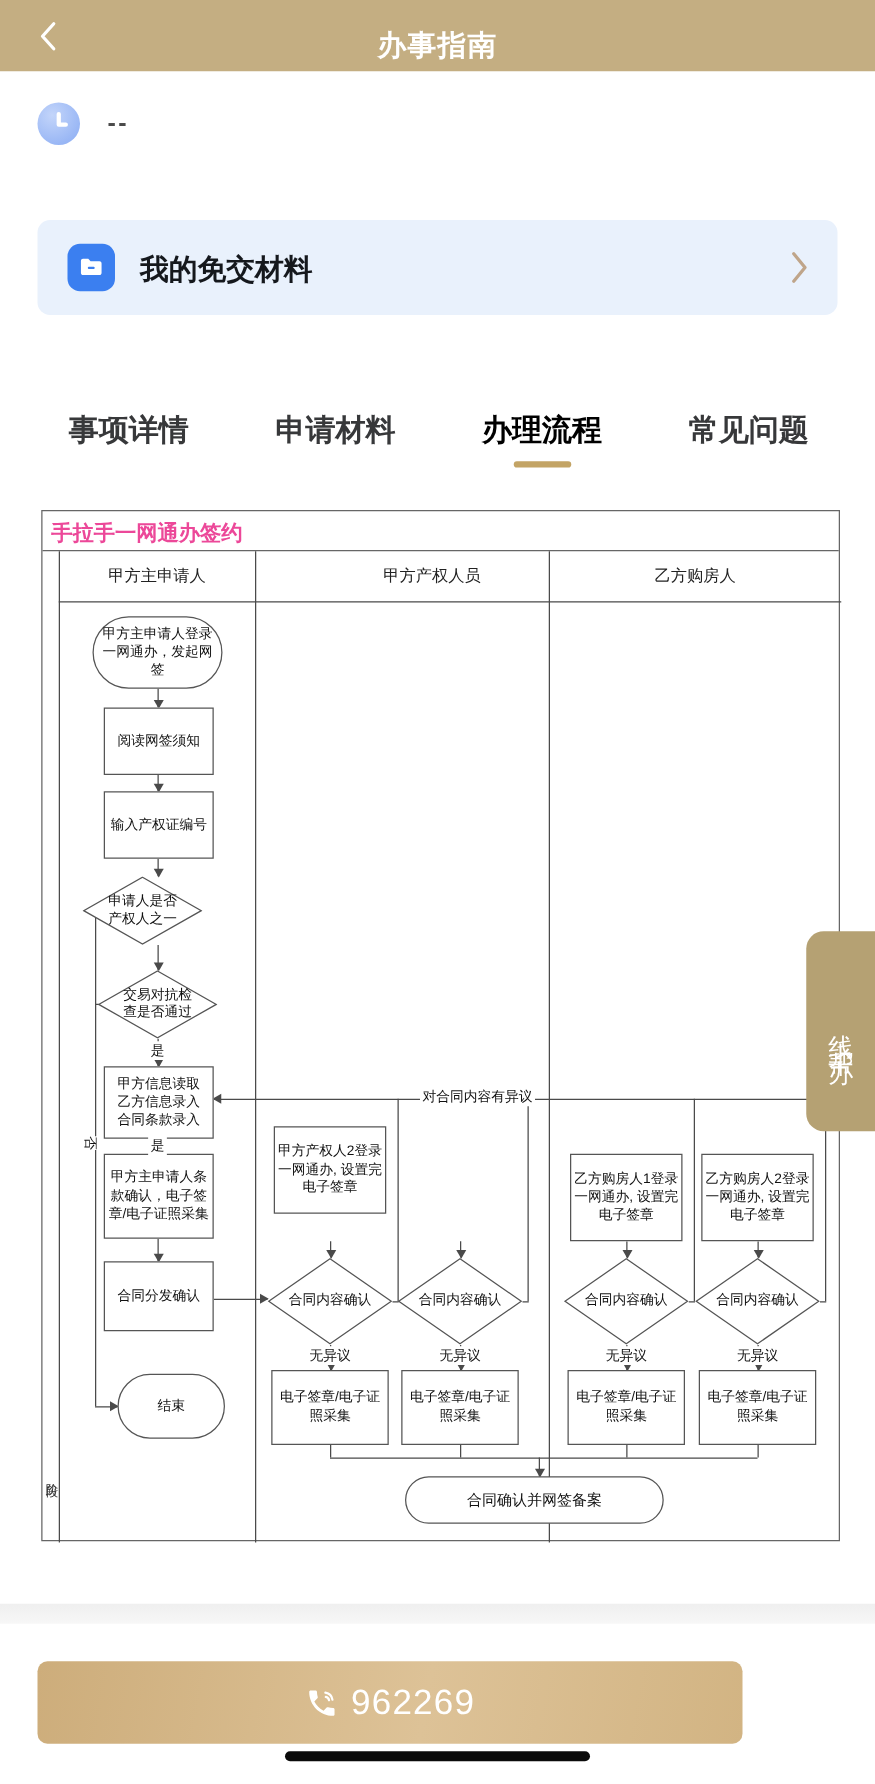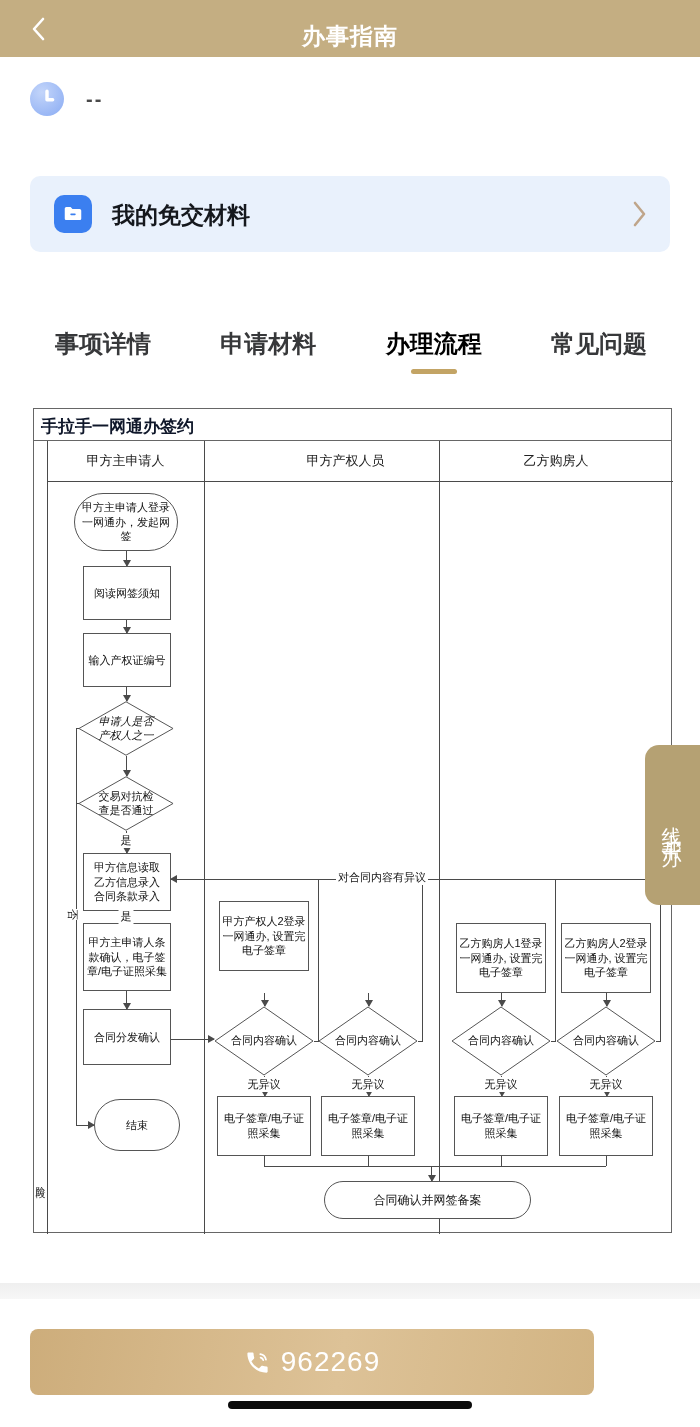--- a/index.html
+++ b/index.html
@@ -25,21 +25,21 @@
 
   
   .tabs{position:absolute;left:55px;top:328px;width:592px;display:flex;justify-content:space-between;}
   .tab{font-size:24px;color:#37383a;font-weight:600;cursor:pointer;text-align:center;}
   .tab.active{color:#000;font-weight:800;}
   .tab.active::after{content:'';display:block;margin:9px auto 0;width:46px;height:5px;border-radius:3px;background:#c3a465;}
 
   
   .chart{position:absolute;left:33px;top:408px;width:639px;height:825px;border:1px solid #666;background:#fff;}
   .fc-title{position:absolute;left:0;top:0;width:100%;height:32px;border-bottom:1px solid #666;
-    font-family:"Liberation Serif","DejaVu Serif",serif;font-weight:bold;font-size:17px;color:#0f172a;padding:6px 0 0 7px;}
+    font-family:"Liberation Serif","DejaVu Serif",serif;font-weight:bold;font-size:17px;color:#ec4899;padding:6px 0 0 7px;}
   .lane-head{position:absolute;top:32px;height:40px;display:flex;align-items:center;justify-content:center;font-size:13px;color:#222;}
   .stage-lbl{position:absolute;left:-1px;top:770px;width:14px;font-size:10px;color:#333;writing-mode:vertical-rl;text-align:center;letter-spacing:1px;}
 
   .vl,.hl{position:absolute;background:#4a4a4a;}
   .vl{width:1px;} .hl{height:1px;}
   .va{position:absolute;width:1px;background:#4a4a4a;}
   .va::after{content:'';position:absolute;bottom:-1px;left:-3.5px;border-left:4px solid transparent;border-right:4px solid transparent;border-top:7px solid #4a4a4a;}
   .har{position:absolute;height:1px;background:#4a4a4a;}
   .har::after{content:'';position:absolute;right:-1px;top:-4px;border-top:4px solid transparent;border-bottom:4px solid transparent;border-left:7px solid #4a4a4a;}
   .hal{position:absolute;height:1px;background:#4a4a4a;}
@@ -161,21 +161,21 @@
     <div class="vl" style="left:230px;top:747px;height:10px;"></div>
     <div class="vl" style="left:334px;top:747px;height:10px;"></div>
     <div class="vl" style="left:467px;top:747px;height:10px;"></div>
     <div class="vl" style="left:572px;top:747px;height:10px;"></div>
     <div class="hl" style="left:230px;top:757px;width:342px;"></div>
     <div class="va" style="left:397px;top:757px;height:15px;"></div>
 
     <div class="fbox" style="left:49px;top:157px;width:88px;height:54px;">阅读网签须知</div>
     <div class="fbox stadium" style="left:40px;top:84px;width:104px;height:58px;">甲方主申请人登录一网通办，发起网签</div>
     <div class="fbox" style="left:49px;top:224px;width:88px;height:54px;">输入产权证编号</div>
-    <div class="diamond" style="left:44px;top:292px;width:96px;height:55px;font-style:italic;">
+    <div class="diamond" style="left:32px;top:292px;width:96px;height:55px;">
       <svg viewBox="0 0 100 70" preserveAspectRatio="none">
           <polygon points="50,1 99,35 50,69 1,35" fill="#fff" stroke="#555" stroke-width="1" vector-effect="non-scaling-stroke"></polygon>
         </svg>
       <span>申请人是否产权人之一</span>
     </div>
     <div class="diamond" style="left:44px;top:367px;width:96px;height:55px;">
       <svg viewBox="0 0 100 70" preserveAspectRatio="none">
           <polygon points="50,1 99,35 50,69 1,35" fill="#fff" stroke="#555" stroke-width="1" vector-effect="non-scaling-stroke"></polygon>
         </svg>
       <span>交易对抗检查是否通过</span>

